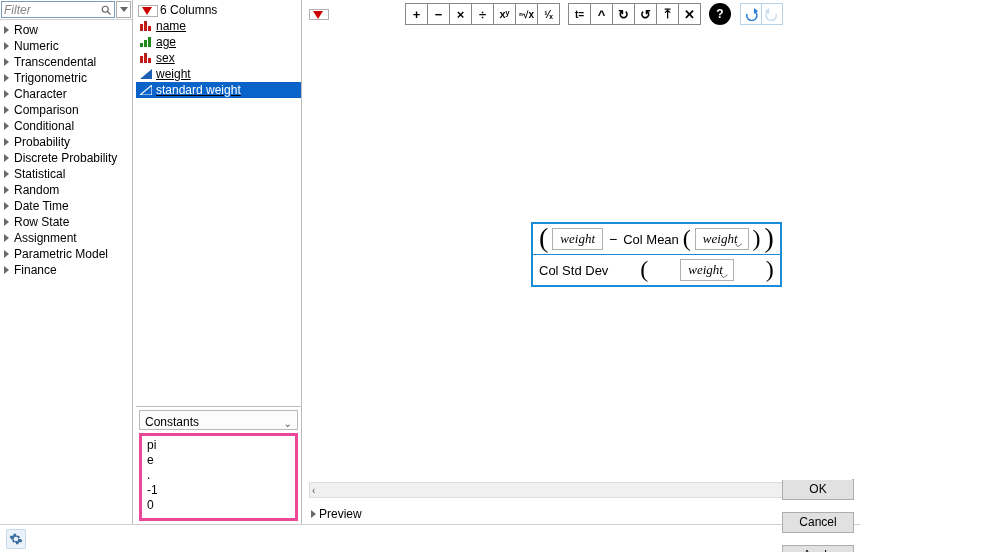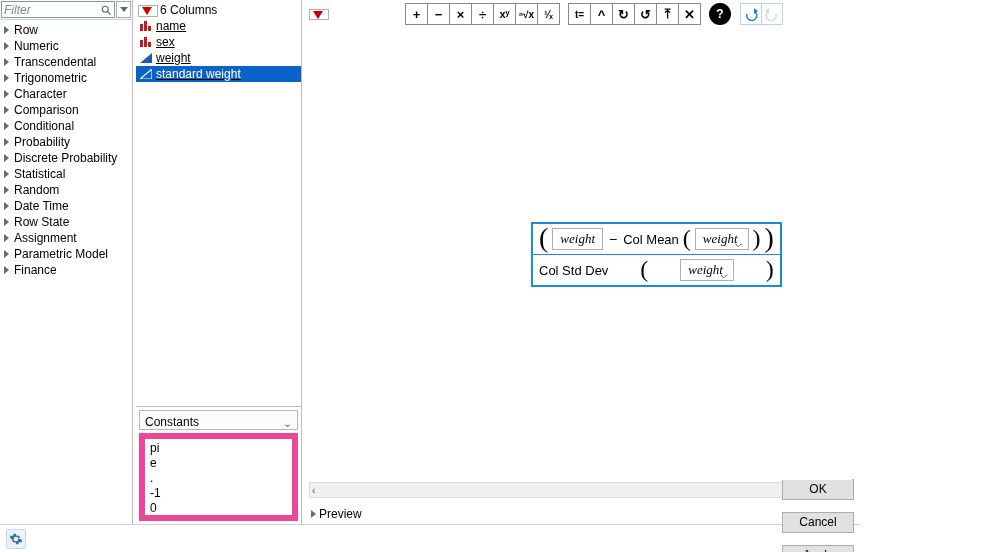--- a/index.html
+++ b/index.html
@@ -76,21 +76,21 @@
   .constants-box {
     border-top:1px solid #bcbcbc;
     display:flex; flex-direction:column;
     height:118px;
   }
   .constants-header {
     height:20px; border:1px solid #b8b8b8; margin:3px; display:flex; align-items:flex-end;
     padding:0 5px; justify-content:space-between; background:#fcfcfc;
   }
   .constants-list {
-    flex:1; border:6px solid #ec4899; margin:0 3px 3px 3px; padding:2px 5px; overflow:auto;
+    flex:1; border:3px solid #ec4899; margin:0 3px 3px 3px; padding:2px 5px; overflow:auto;
     line-height:15px;
   }
   
   .panel-right {
     flex:1; display:flex; flex-direction:column; background:#fff; margin-left:3px;
   }
   .toolbar {
     height:28px; display:flex; align-items:center; padding:2px 4px; gap:0;
   }
   .toolbar-left-tri {
@@ -261,20 +261,28 @@
       <span style="margin-left:2px;">6 Columns</span>
     </div>
     <div class="col-list">
       <div class="col-item">
         <svg class="icon-histo" viewBox="0 0 12 10">
               <rect x="0" y="3" width="3" height="7" fill="#c21b1b"></rect>
               <rect x="4" y="0" width="3" height="10" fill="#c21b1b"></rect>
               <rect x="8" y="5" width="3" height="5" fill="#c21b1b"></rect>
             </svg>
         <span>name</span>
+      </div>
+      <div class="col-item">
+        <svg class="icon-histo" viewBox="0 0 12 10">
+              <rect x="0" y="6" width="3" height="4" fill="#1e8a1e"></rect>
+              <rect x="4" y="3" width="3" height="7" fill="#1e8a1e"></rect>
+              <rect x="8" y="0" width="3" height="10" fill="#1e8a1e"></rect>
+            </svg>
+        <span>age</span>
       </div>
       <div class="col-item">
         <svg class="icon-histo" viewBox="0 0 12 10">
               <rect x="0" y="3" width="3" height="7" fill="#c21b1b"></rect>
               <rect x="4" y="0" width="3" height="10" fill="#c21b1b"></rect>
               <rect x="8" y="5" width="3" height="5" fill="#c21b1b"></rect>
             </svg>
         <span>sex</span>
       </div>
       <div class="col-item">

